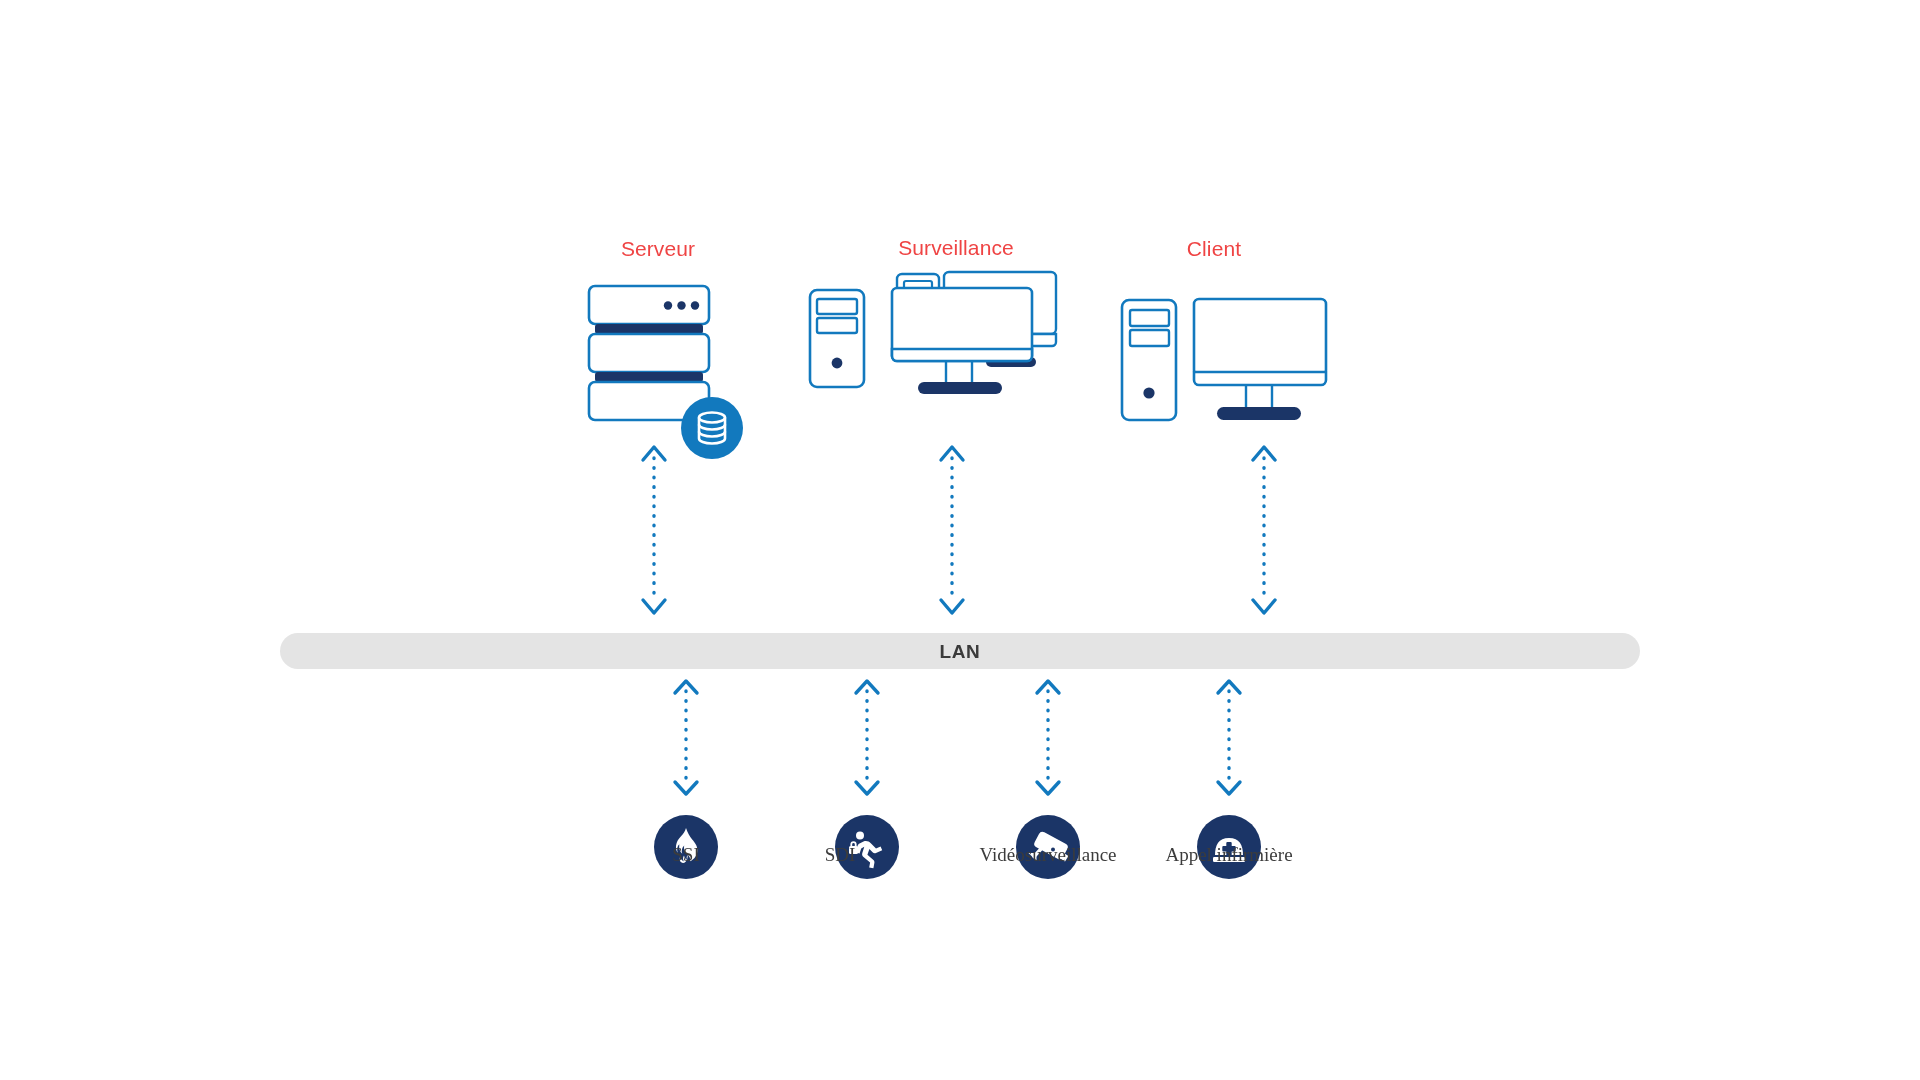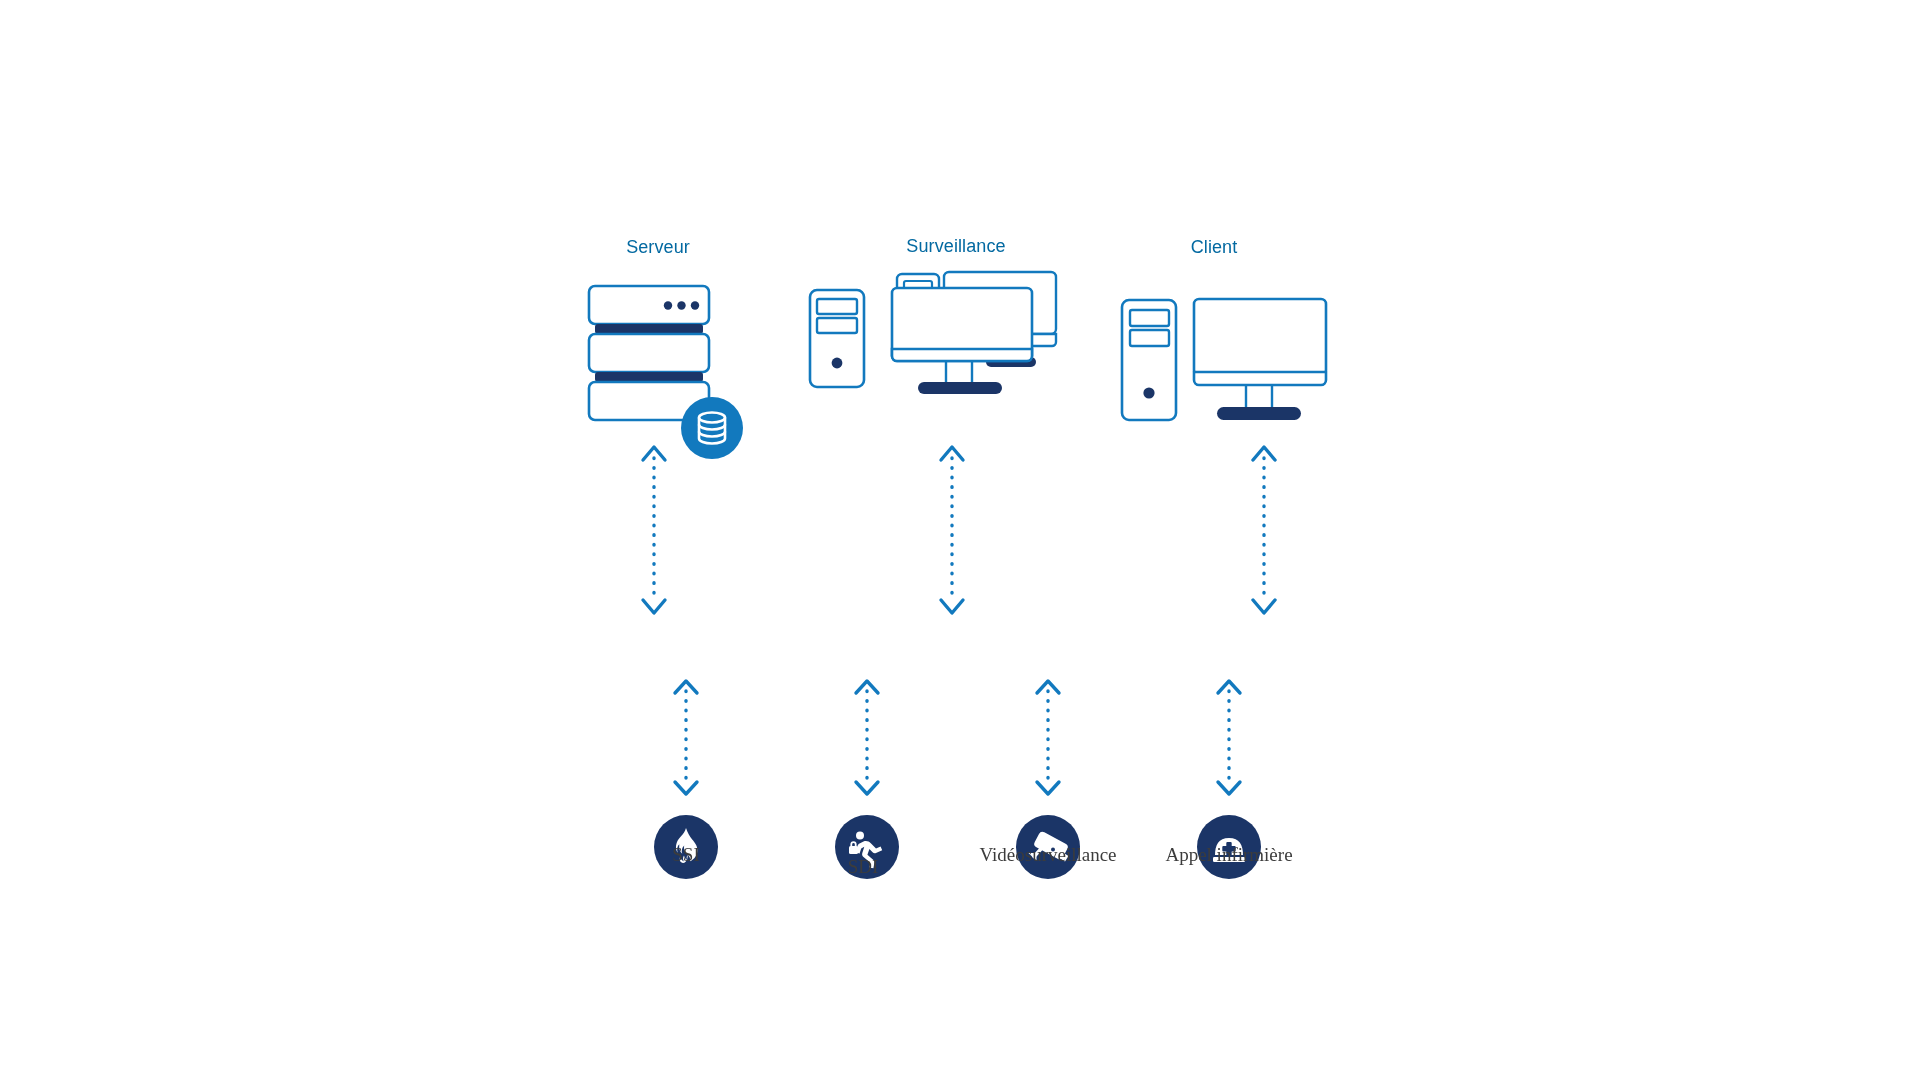--- a/index.html
+++ b/index.html
@@ -21,22 +21,22 @@
     position: absolute;
     left: 0;
     top: 0;
     width: 1920px;
     height: 1080px;
   }
 
   .node-label {
     position: absolute;
     text-align: center;
-    color: #0369a1;
-    font-size: 18px;
+    color: #ef4444;
+    font-size: 21px;
     font-weight: 400;
     letter-spacing: 0.1px;
     white-space: nowrap;
     line-height: 1;
   }
 
   .service-label {
     position: absolute;
     text-align: center;
     color: #3c3c3c;
@@ -158,20 +158,23 @@
     <line x1="14" y1="18" x2="14" y2="162" stroke="#1279be" stroke-width="3.4" stroke-linecap="round" stroke-dasharray="0.6 9"></line>
     <path d="M3 160 L14 173 L25 160" fill="none" stroke="#1279be" stroke-width="3.4" stroke-linecap="round" stroke-linejoin="round"></path>
   </svg>
 
   <svg class="conn" style="left:1250px; top:440px;" width="28" height="180" viewBox="0 0 28 180">
     <path d="M3 20 L14 7 L25 20" fill="none" stroke="#1279be" stroke-width="3.4" stroke-linecap="round" stroke-linejoin="round"></path>
     <line x1="14" y1="18" x2="14" y2="162" stroke="#1279be" stroke-width="3.4" stroke-linecap="round" stroke-dasharray="0.6 9"></line>
     <path d="M3 160 L14 173 L25 160" fill="none" stroke="#1279be" stroke-width="3.4" stroke-linecap="round" stroke-linejoin="round"></path>
   </svg>
 
+  <div class="lan-bar" style="left:280px; top:633px; width:1360px; height:36px;">
+    <span class="lan-bar-text">LAN</span>
+  </div>
 
   <svg class="conn" style="left:672px; top:675px;" width="28" height="125" viewBox="0 0 28 125">
     <path d="M3 18 L14 6 L25 18" fill="none" stroke="#1279be" stroke-width="3.4" stroke-linecap="round" stroke-linejoin="round"></path>
     <line x1="14" y1="16" x2="14" y2="109" stroke="#1279be" stroke-width="3.4" stroke-linecap="round" stroke-dasharray="0.6 9"></line>
     <path d="M3 107 L14 119 L25 107" fill="none" stroke="#1279be" stroke-width="3.4" stroke-linecap="round" stroke-linejoin="round"></path>
   </svg>
 
   <svg class="conn" style="left:853px; top:675px;" width="28" height="125" viewBox="0 0 28 125">
     <path d="M3 18 L14 6 L25 18" fill="none" stroke="#1279be" stroke-width="3.4" stroke-linecap="round" stroke-linejoin="round"></path>
     <line x1="14" y1="16" x2="14" y2="109" stroke="#1279be" stroke-width="3.4" stroke-linecap="round" stroke-dasharray="0.6 9"></line>
@@ -211,21 +214,21 @@
       <path d="M28.5 26.5 C31 25.5 34 26.2 35.8 28.2 L41 33.6 L45.6 31.6
                L47.2 35.2 L41 38 C39.8 38.5 38.5 38.2 37.6 37.3 L34.4 34
                L32.4 39.8 L38.4 45 C39.2 45.7 39.6 46.7 39.4 47.7
                L38.4 53.2 L34.2 52.4 L35.1 47.6 L28.5 42
                C27.3 41 26.8 39.4 27.3 37.9 L29.3 31.8 L26.2 33.4
                L24.6 38.6 L20.6 37.4 L22.6 30.8 C22.9 29.8 23.6 29 24.6 28.6 Z"></path>
       <rect x="14" y="31" width="9" height="8" rx="1.5"></rect>
       <path d="M16.3 31 V29.3 a2.2 2.2 0 0 1 4.4 0 V31" fill="none" stroke="#ffffff" stroke-width="1.8"></path>
     </g>
   </svg>
-  <div class="service-label" style="left:743px; top:845px; width:240px;margin-top:12px;">SDI</div>
+  <div class="service-label" style="left:720px; top:845px; width:240px;">SDI</div>
 
   <svg class="icon-svg" style="left:1016px; top:815px;" width="64" height="64" viewBox="0 0 64 64">
     <circle cx="32" cy="32" r="32" fill="#1b3567"></circle>
     <g fill="#ffffff">
 
       <rect x="19" y="22" width="32" height="17" rx="4" ry="4" transform="rotate(28 35 30.5)"></rect>
 
       <path d="M45.5 36.5 L52.5 41 L49 46.5 L42 42 Z"></path>
 
       <path d="M24.5 34.5 L18 41.5" stroke="#ffffff" stroke-width="3.6" stroke-linecap="round" fill="none"></path>

